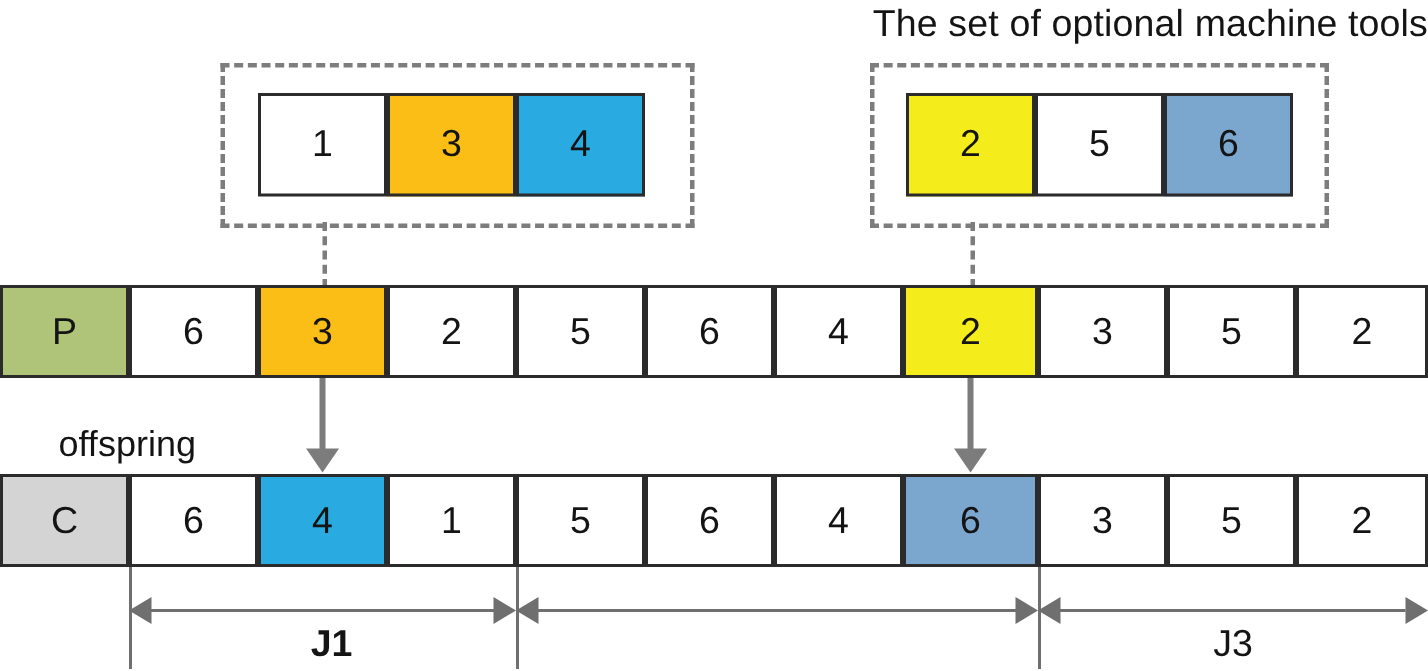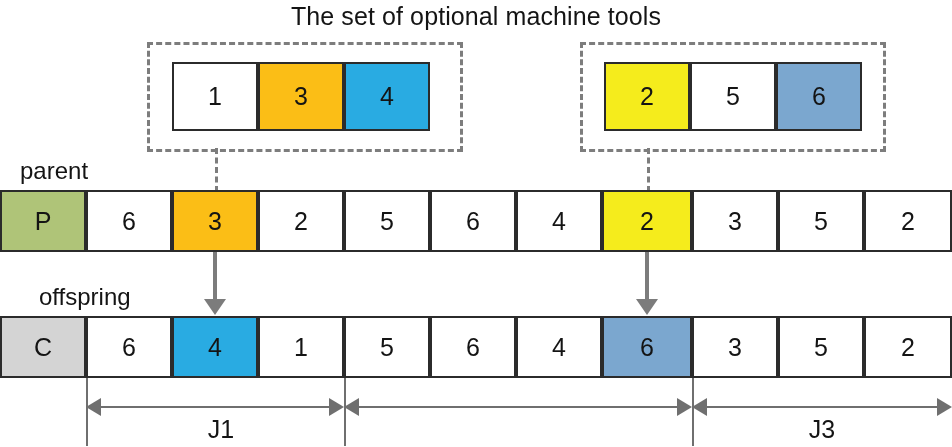--- a/index.html
+++ b/index.html
@@ -18,21 +18,21 @@
     background: #ffffff;
     overflow: hidden;
   }
 
   
   .title {
     position: absolute;
     left: 0;
     top: 2px;
     width: 952px;
-    text-align: center;
+    text-align: right;
     font-size: 25px;
     letter-spacing: 0.1px;
     color: #141414;
     white-space: nowrap;
   }
 
   
   .dashed-box {
     position: absolute;
     border: 3px dashed #7d7d7d;
@@ -126,21 +126,20 @@
 
   <div class="dashed-box" style="left:580px; top:42px; width:306px; height:110px;"></div>
 
   <div class="cell opt" style="left: 604px; top: 62px; width: 86px; height: 69px; background: rgb(245, 236, 28);">2</div>
   <div class="cell opt" style="left: 690px; top: 62px; width: 86px; height: 69px; background: rgb(255, 255, 255);">5</div>
   <div class="cell opt" style="left: 776px; top: 62px; width: 86px; height: 69px; background: rgb(123, 167, 207);">6</div>
 
   <div class="vline" style="left:215px; top:148px; height:44px;"></div>
   <div class="vline" style="left:647px; top:148px; height:44px;"></div>
 
-  <div class="row-label" style="left:20px; top:157px;">parent</div>
 
   <div class="cell" style="left: 0px; top: 190px; width: 86px; height: 62px; background: rgb(175, 196, 120);">P</div>
   <div class="cell" style="left: 86px; top: 190px; width: 86px; height: 62px; background: rgb(255, 255, 255);">6</div>
   <div class="cell" style="left: 172px; top: 190px; width: 86px; height: 62px; background: rgb(251, 190, 22);">3</div>
   <div class="cell" style="left: 258px; top: 190px; width: 86px; height: 62px; background: rgb(255, 255, 255);">2</div>
   <div class="cell" style="left: 344px; top: 190px; width: 86px; height: 62px; background: rgb(255, 255, 255);">5</div>
   <div class="cell" style="left: 430px; top: 190px; width: 86px; height: 62px; background: rgb(255, 255, 255);">6</div>
   <div class="cell" style="left: 516px; top: 190px; width: 86px; height: 62px; background: rgb(255, 255, 255);">4</div>
   <div class="cell" style="left: 602px; top: 190px; width: 90px; height: 62px; background: rgb(245, 236, 28);">2</div>
   <div class="cell" style="left: 692px; top: 190px; width: 86px; height: 62px; background: rgb(255, 255, 255);">3</div>
@@ -167,21 +166,21 @@
   <div class="cell" style="left: 778px; top: 316px; width: 86px; height: 62px; background: rgb(255, 255, 255);">5</div>
   <div class="cell" style="left: 864px; top: 316px; width: 88px; height: 62px; background: rgb(255, 255, 255);">2</div>
 
   <div class="tick" style="left:86px;  top:378px; height:68px;"></div>
   <div class="tick" style="left:344px; top:378px; height:68px;"></div>
   <div class="tick" style="left:692px; top:378px; height:68px;"></div>
 
   <div class="bracket-line" style="left:95px; top:406px; width:240px;"></div>
   <div class="bracket-head left" style="left:86px;  top:398px;"></div>
   <div class="bracket-head right" style="left:329px; top:398px;"></div>
-  <div class="bracket-label" style="left:86px; top:415px; width:270px;">J1</div>
+  <div class="bracket-label" style="left:86px; top:415px; width:270px;font-weight:bold;">J1</div>
 
   <div class="bracket-line" style="left:353px; top:406px; width:330px;"></div>
   <div class="bracket-head left" style="left:344px; top:398px;"></div>
   <div class="bracket-head right" style="left:677px; top:398px;"></div>
 
   <div class="bracket-line" style="left:701px; top:406px; width:236px;"></div>
   <div class="bracket-head left" style="left:692px; top:398px;"></div>
   <div class="bracket-head right" style="left:937px; top:398px;"></div>
   <div class="bracket-label" style="left:692px; top:415px; width:260px;">J3</div>
 

